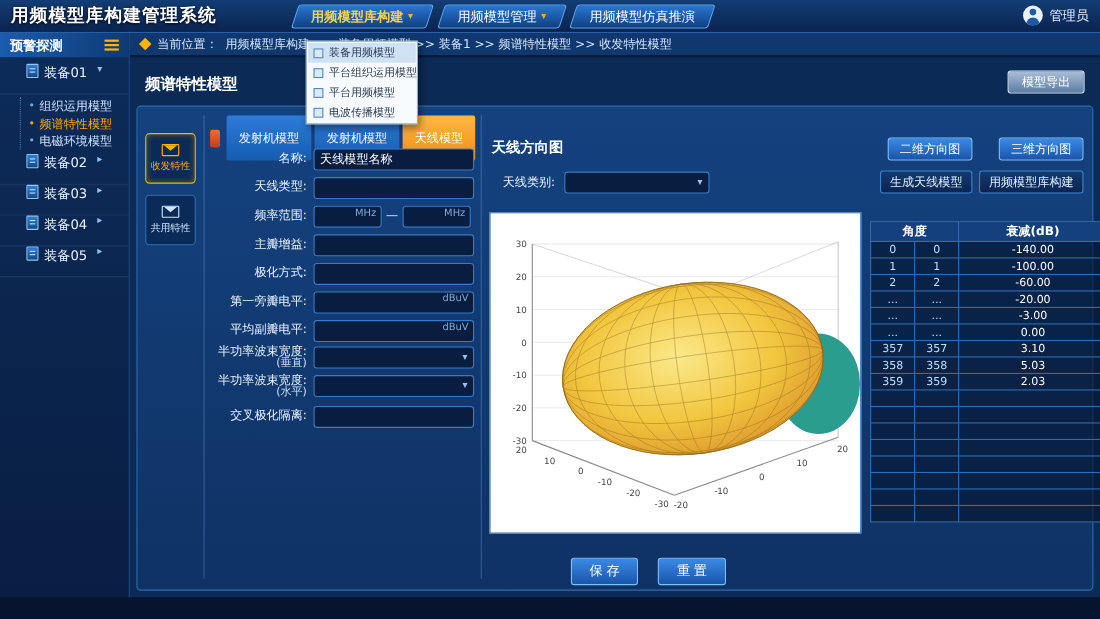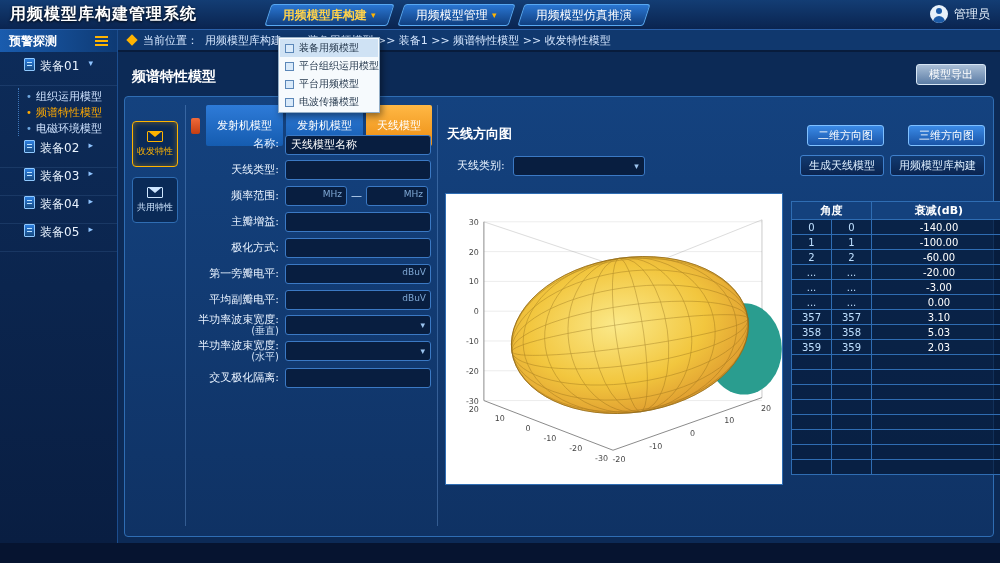--- a/index.html
+++ b/index.html
@@ -455,14 +455,18 @@
             </tr>
             <tr>
               <td></td>
               <td></td>
               <td></td>
             </tr>
           </tbody>
       </table>
     </div>
 
+    <div class="footer-buttons">
+      <button class="btn">保 存</button>
+      <button class="btn">重 置</button>
+    </div>
   </div>
 </div>
 
 </body></html>

